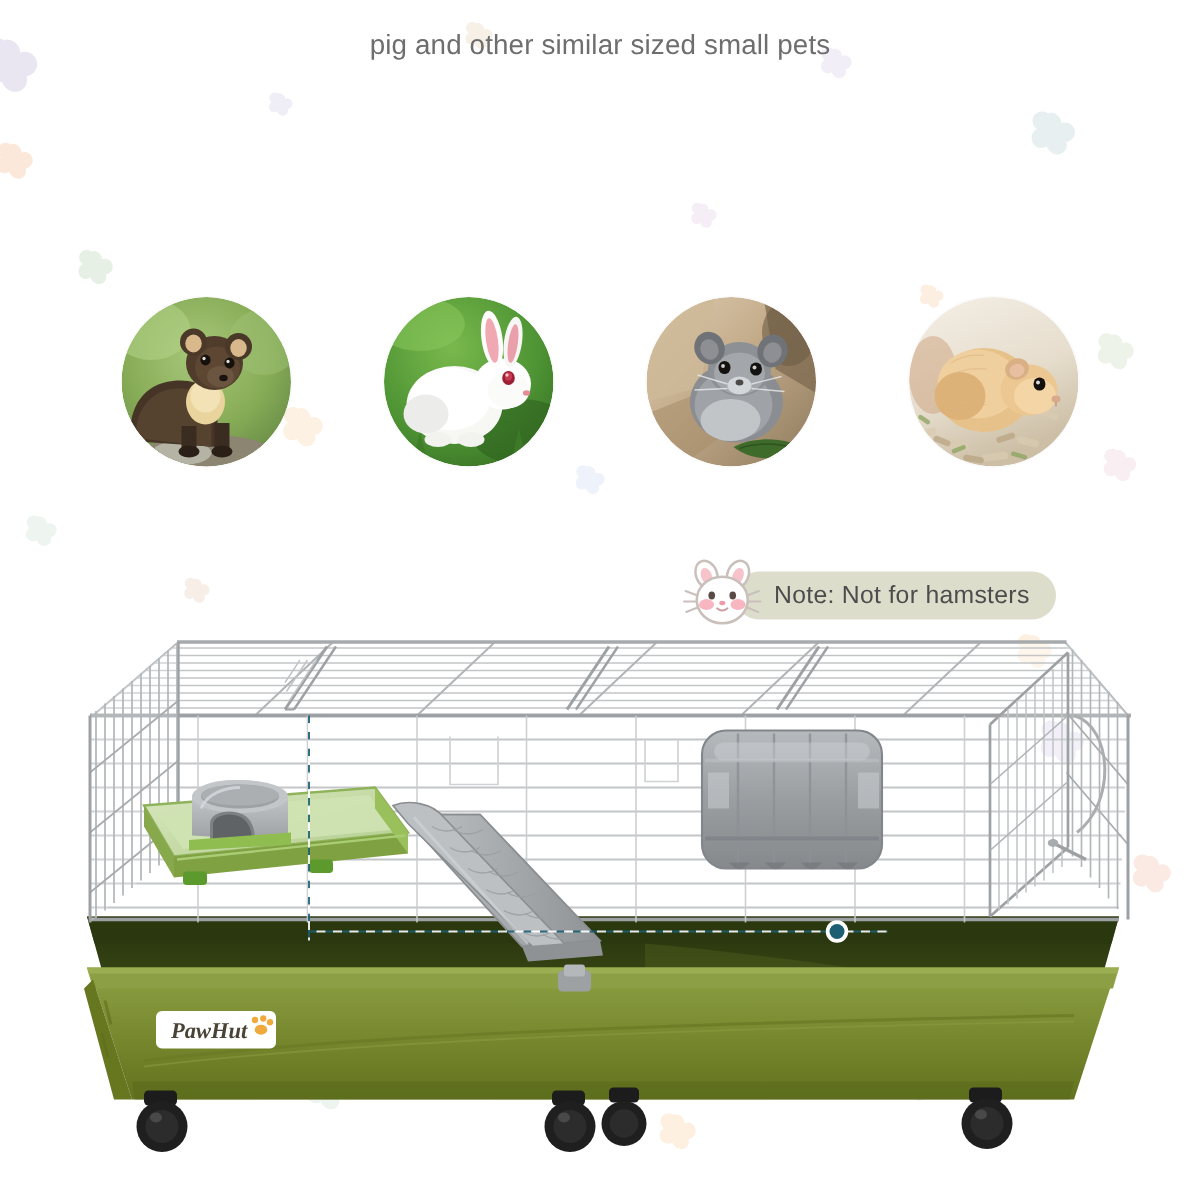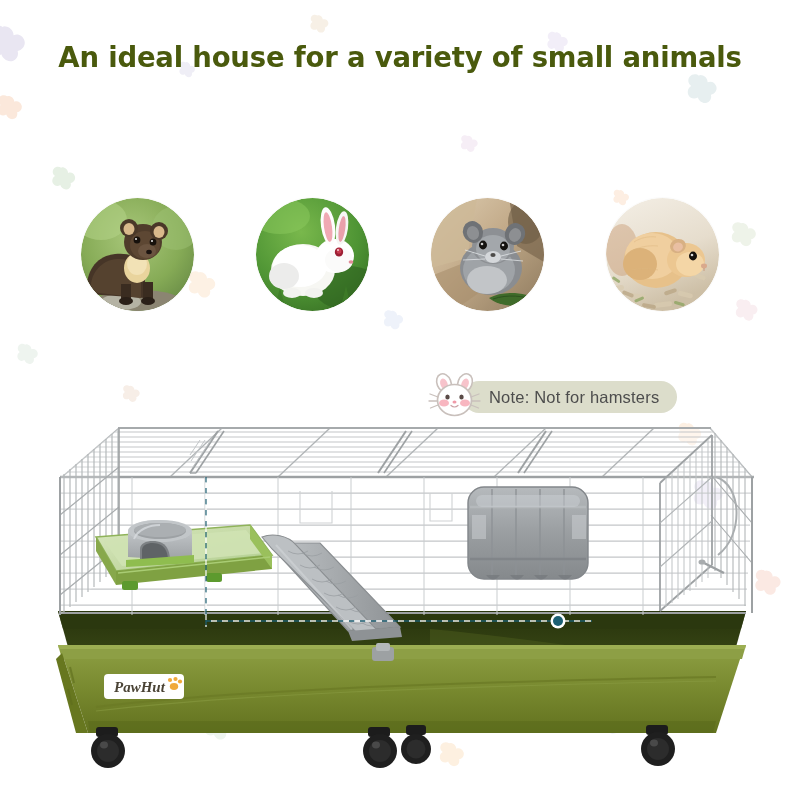--- a/index.html
+++ b/index.html
@@ -78,21 +78,21 @@
     overflow: hidden;
     flex: 0 0 auto;
     box-shadow: 0 0 0 1px rgba(0,0,0,0.02);
   }
   .circle svg { display: block; width: 113px; height: 113px; }
 
   
   .note {
     position: absolute;
     top: 381px;
-    left: 463px;
+    left: 490px;
     height: 32px;
     display: flex;
     align-items: center;
     background: #dcddcb;
     border-radius: 16px;
     padding: 0 18px 0 26px;
     z-index: 4;
   }
   .note-text {
     font-family: "Liberation Sans", sans-serif;
@@ -159,22 +159,22 @@
           <use xlink:href="#flw" transform="translate(216,724) scale(1.000)" fill="#eef5ef"></use>
           <use xlink:href="#flw" transform="translate(450,752) scale(0.909)" fill="#fdf0e0"></use>
           <use xlink:href="#flw" transform="translate(608,716) scale(1.136)" fill="#eceef9"></use>
           <use xlink:href="#flw" transform="translate(108,640) scale(0.727)" fill="#f6eff7"></use>
           <use xlink:href="#flw" transform="translate(366,618) scale(0.636)" fill="#f1f5ef"></use>
         </g>
     </svg>
   </div>
 
   <div class="header">
-    <div class="title">An ideal house for a variety of small animals</div>
     <div class="subtitle">
+      <span>pig and other similar sized small pets</span>
     </div>
   </div>
 
   <div class="circles">
 
     <div class="circle">
       <svg viewBox="0 0 113 113">
         <defs>
           <radialGradient id="fbg" cx="45%" cy="35%" r="80%">
             <stop offset="0%" stop-color="#a8c77a"></stop>

